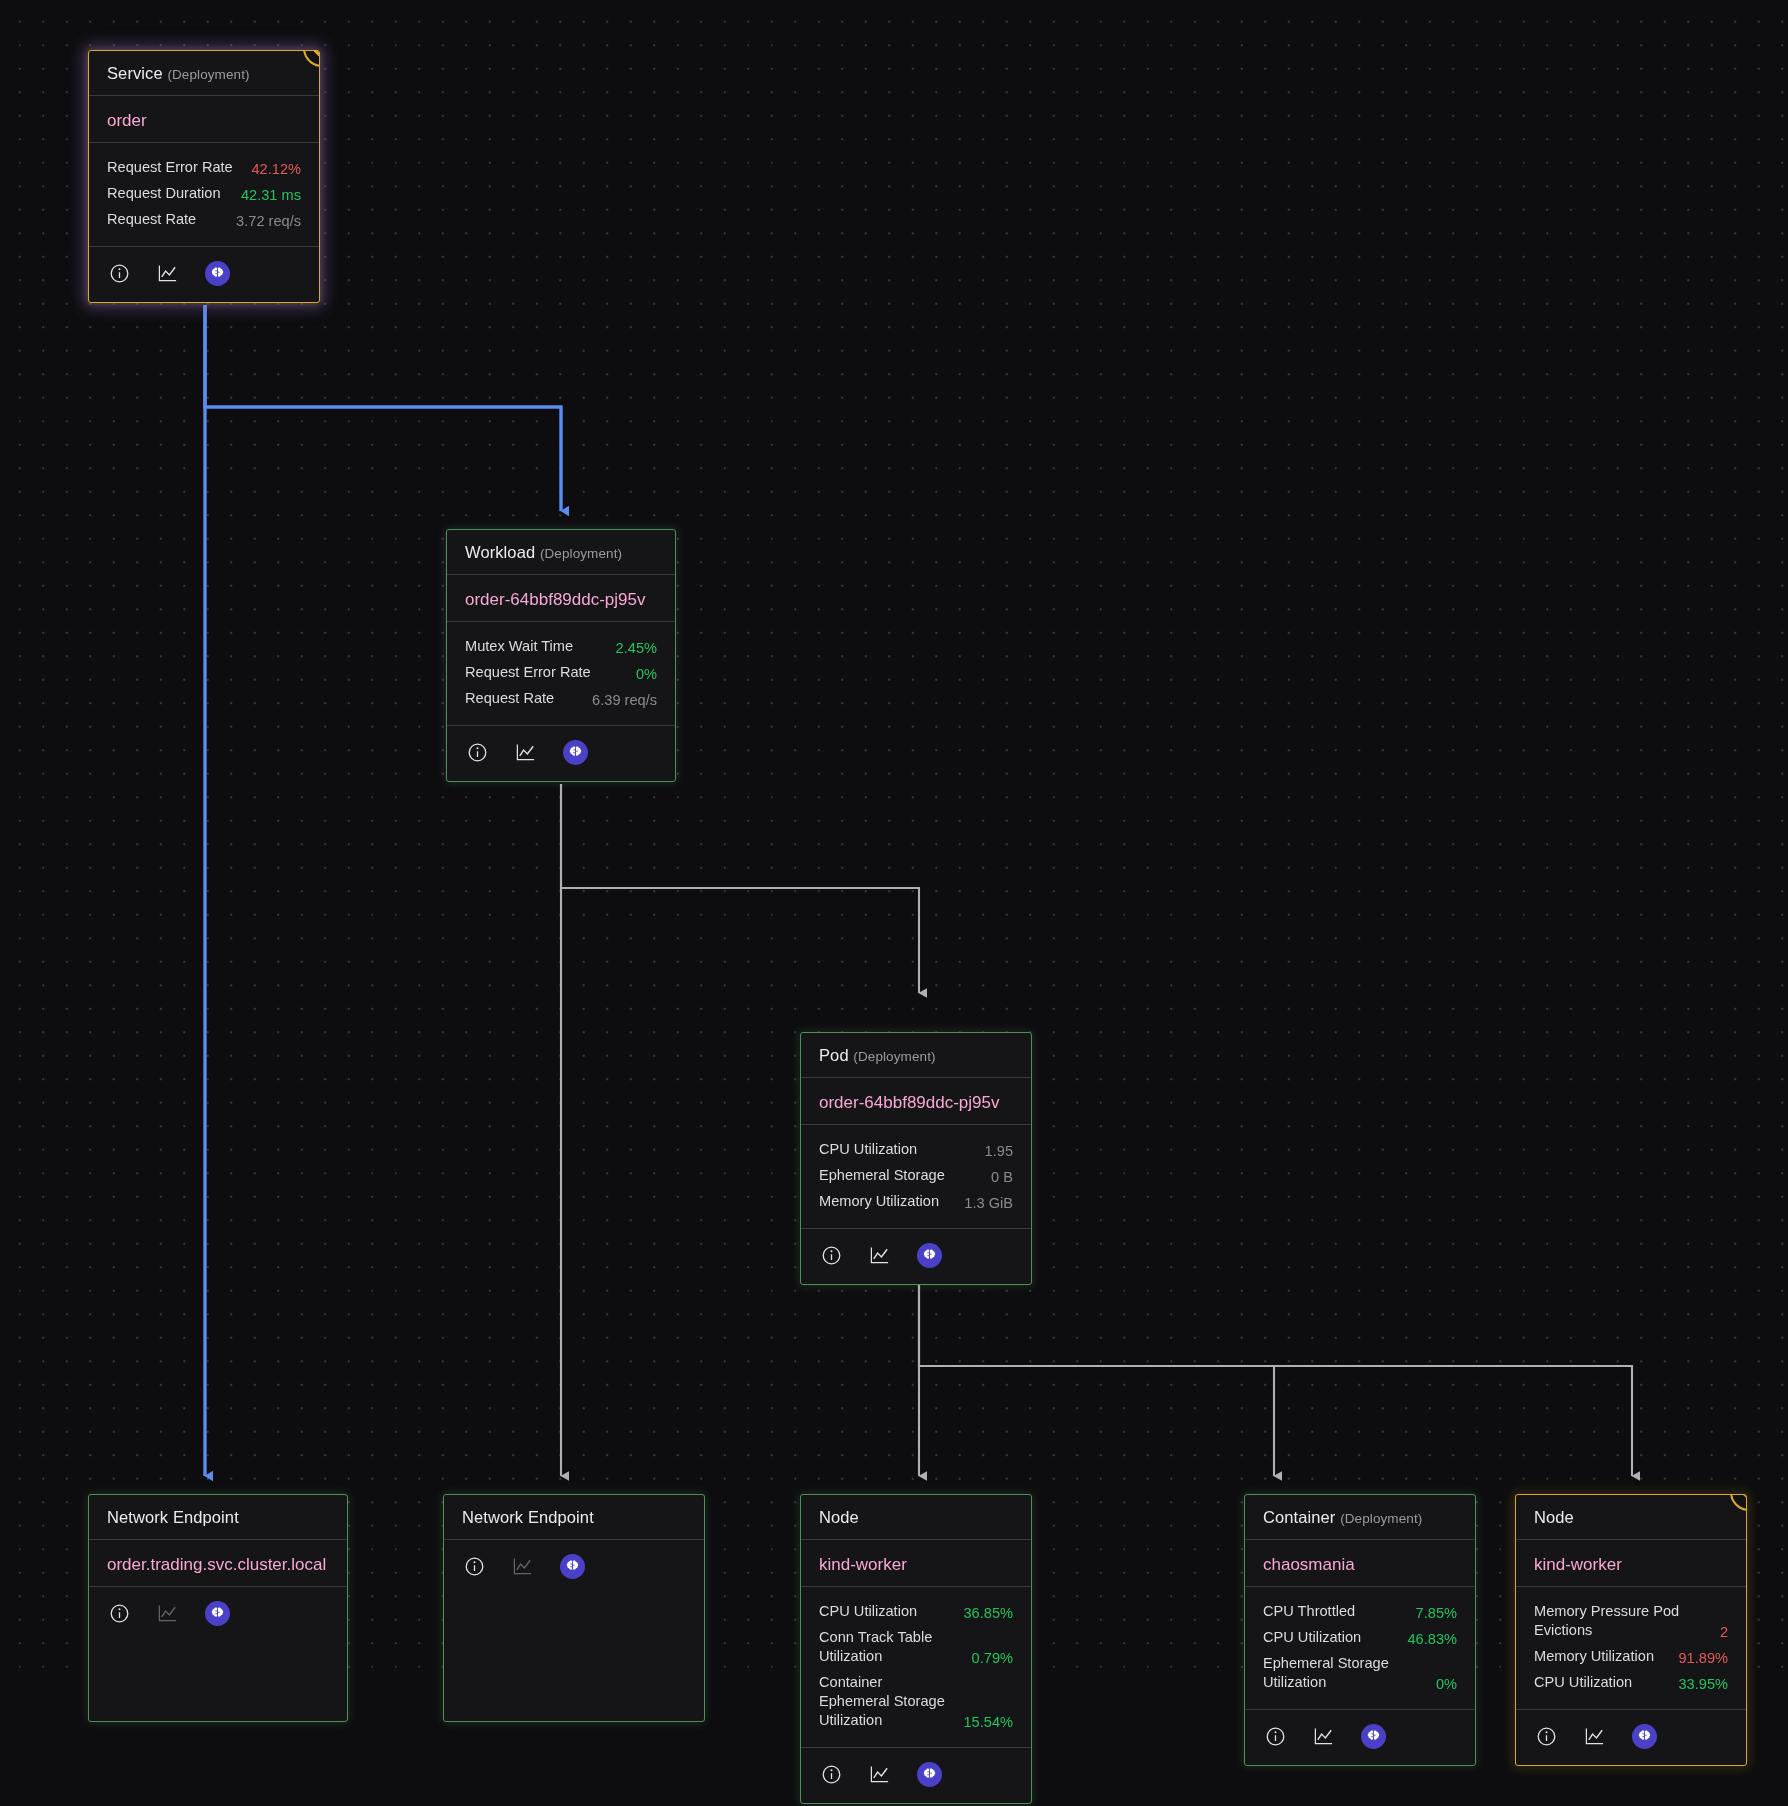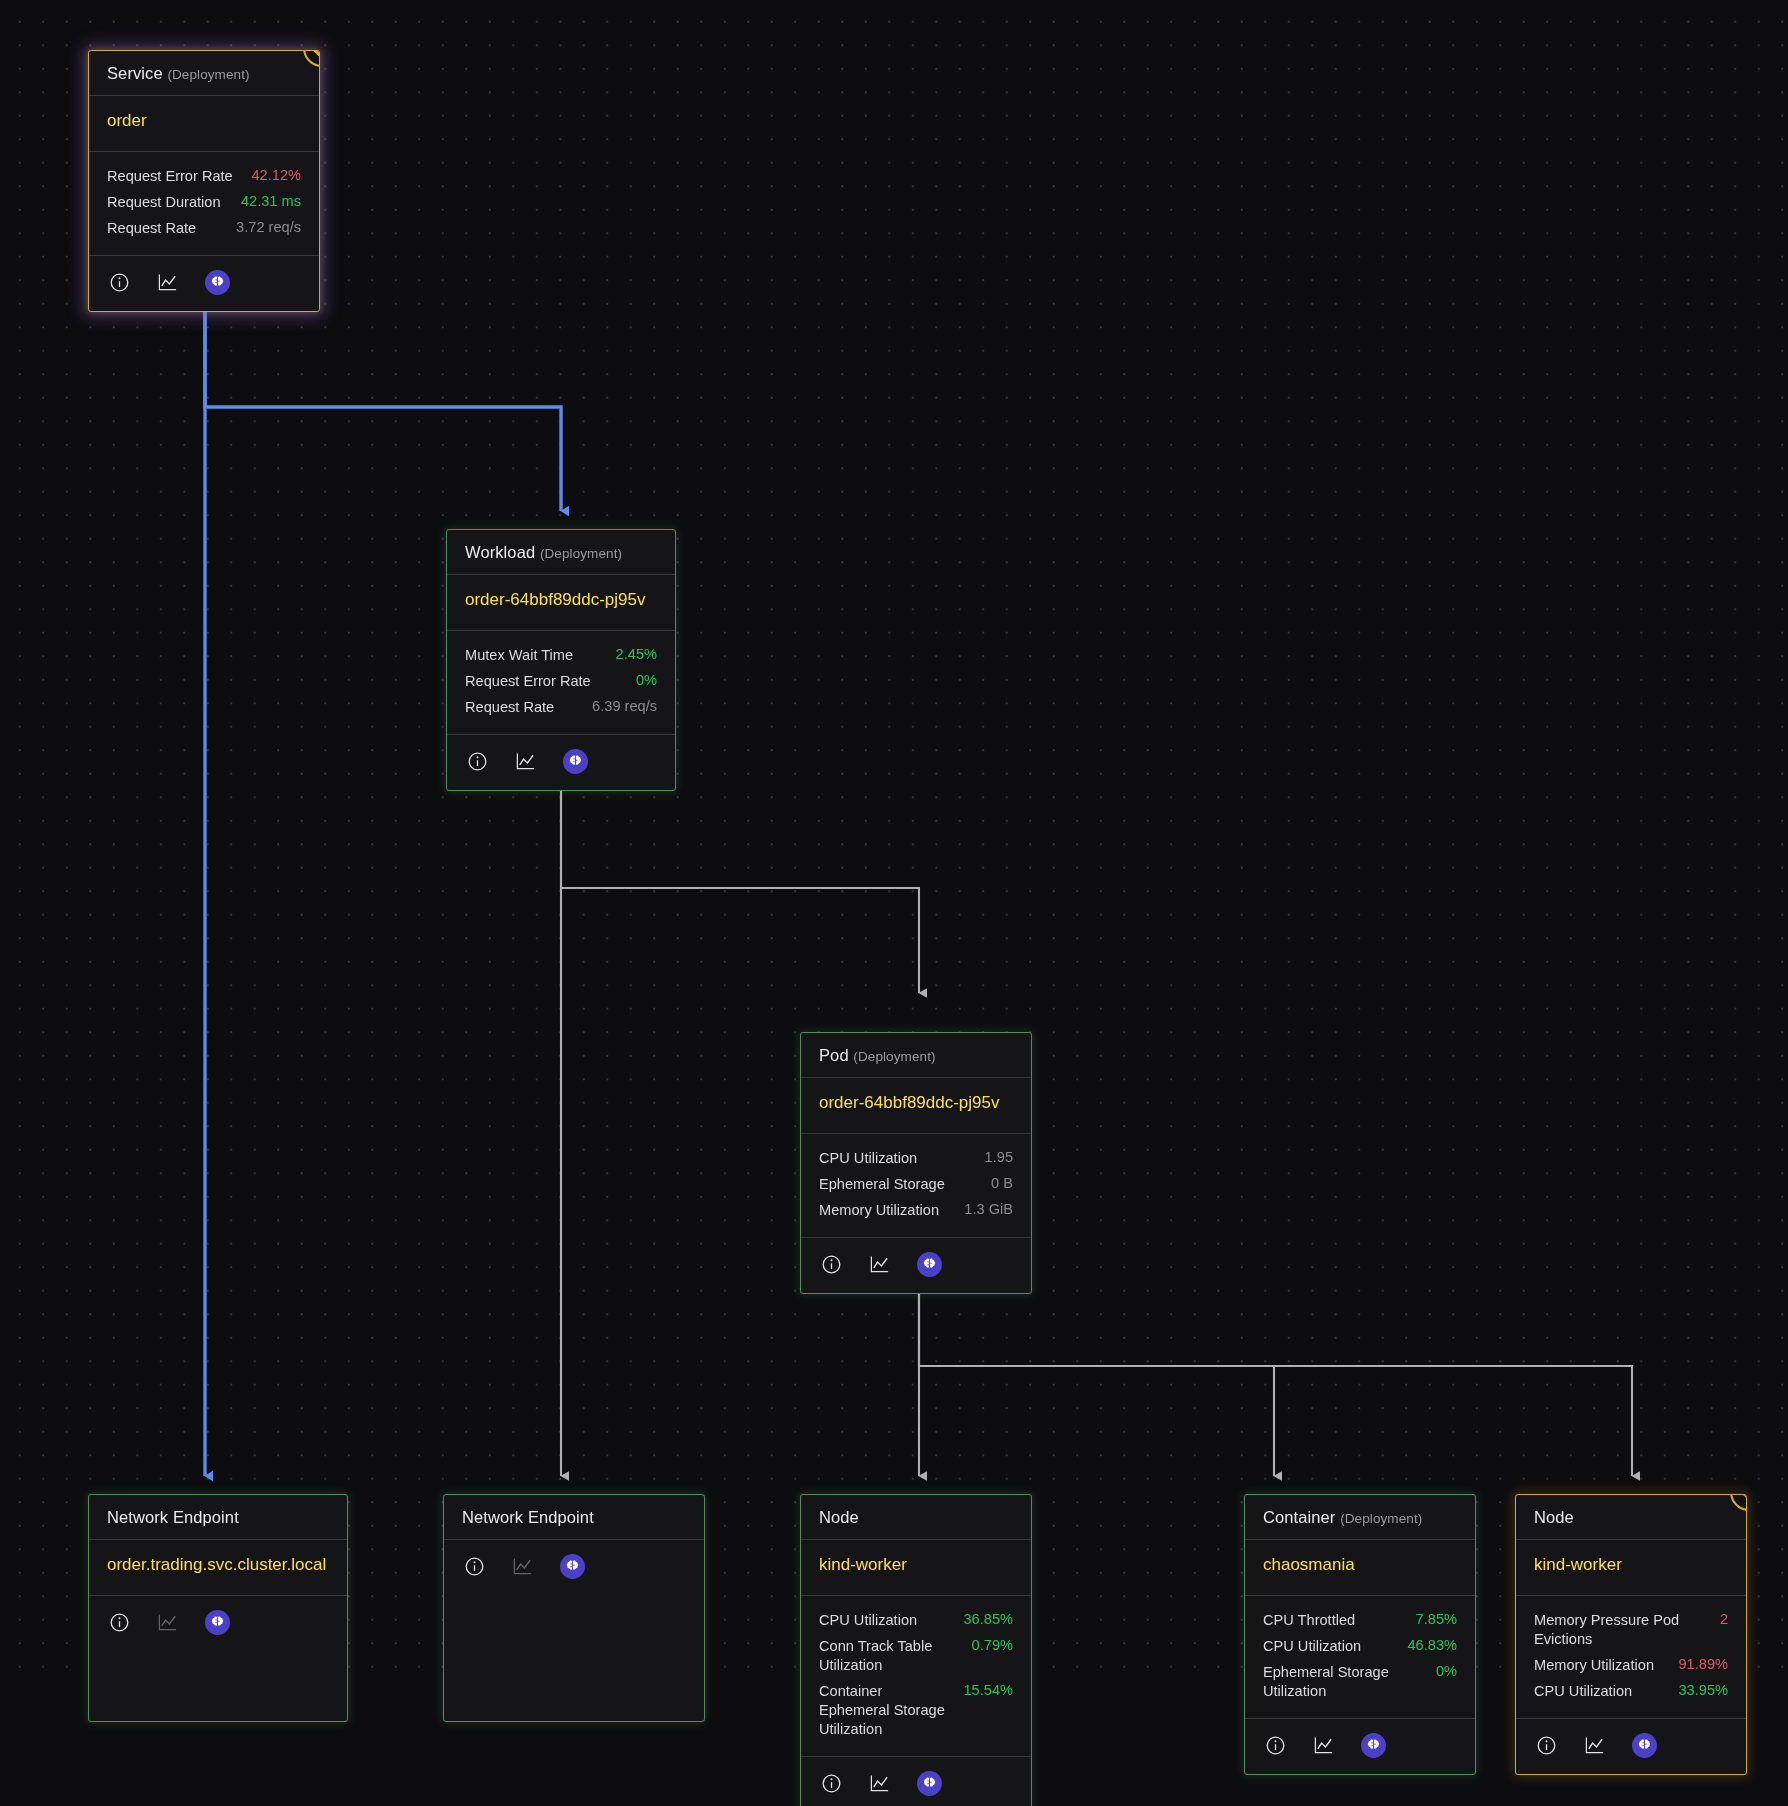--- a/index.html
+++ b/index.html
@@ -41,31 +41,31 @@
     padding: 13px 18px 12px 18px;
     border-bottom: 1px solid #3a3a3c;
     font-size: 16.5px;
     color: #ececed;
     letter-spacing: .1px;
     white-space: nowrap;
   }
   .n-head .kind { font-size: 13.5px; color: #9b9b9e; }
 
   .n-title {
-    padding: 14px 18px 18px 18px;
+    padding: 14px 18px 9px 18px;
     border-bottom: 1px solid #3a3a3c;
     font-size: 17px;
-    color: #fde047;
+    color: #f9a8d4;
     line-height: 1.35;
     word-break: break-word;
   }
 
   .n-metrics { padding: 12px 18px 13px 18px; border-bottom: 1px solid #3a3a3c; }
   .m-row {
-    display: flex; align-items: flex-start; justify-content: space-between;
+    display: flex; align-items: flex-end; justify-content: space-between;
     gap: 12px; padding: 3.5px 0;
     font-size: 14.6px;
   }
   .m-label { color: #dcdcde; line-height: 1.3; }
   .m-val { white-space: nowrap; text-align: right; }
   .v-red   { color: #e05a5a; }
   .v-green { color: #22c55e; }
   .v-dim   { color: #8b8b8e; }
 
   .n-actions { display: flex; align-items: center; gap: 27px; padding: 14px 20px 16px 20px; }

